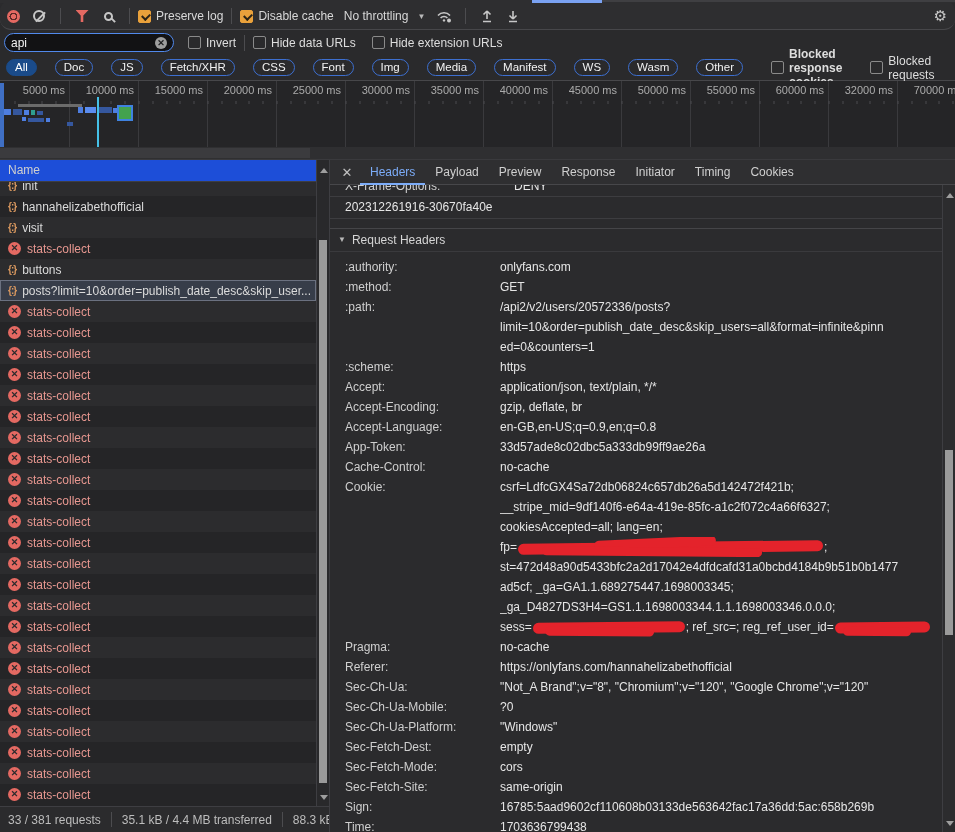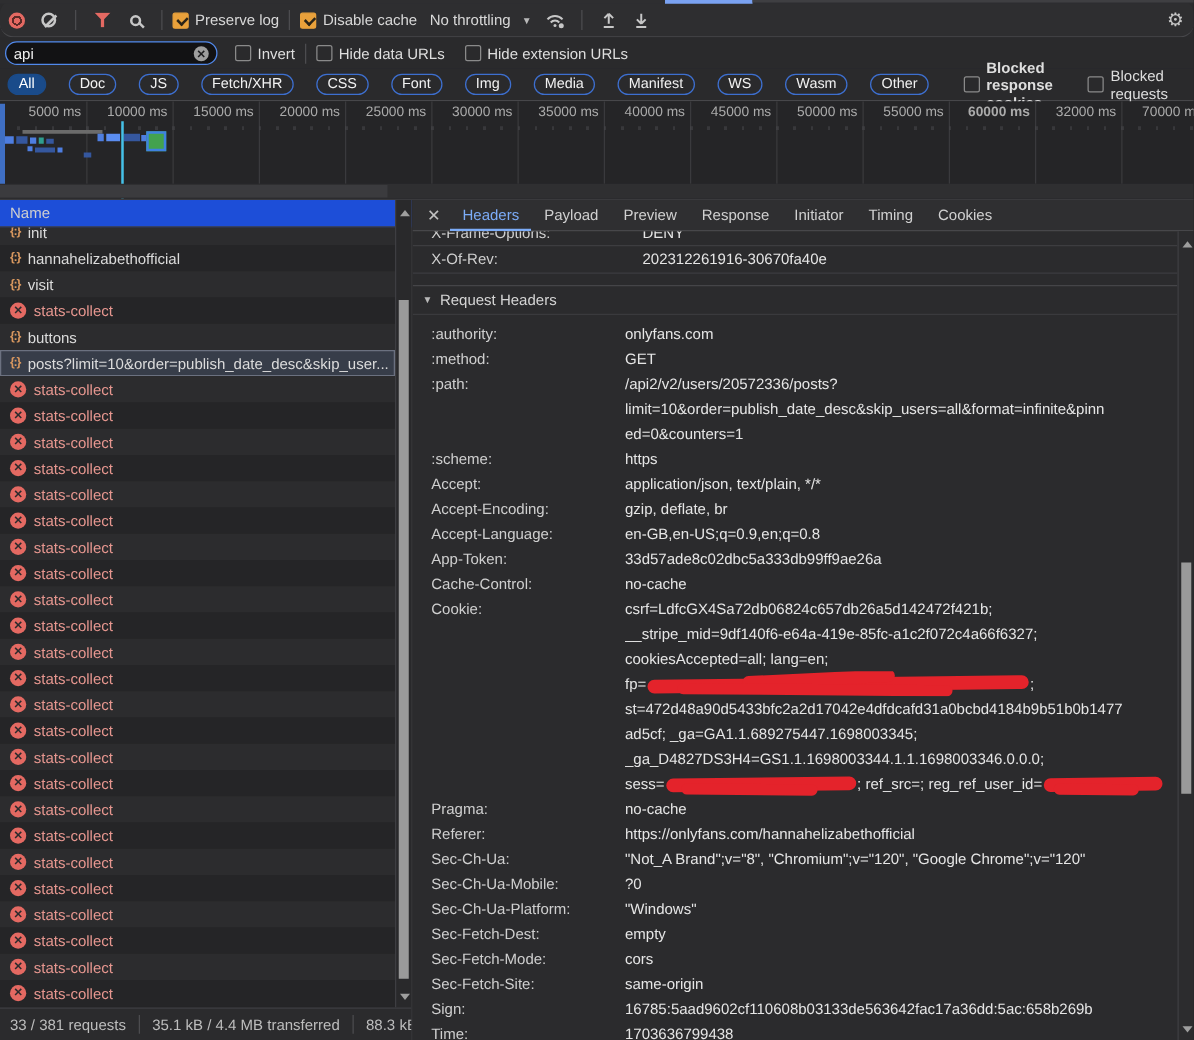--- a/index.html
+++ b/index.html
@@ -251,21 +251,21 @@
       <div class="ov-label" style="left: 0px; width: 479px;">35000 ms</div>
       <div class="ov-grid" style="left: 552px;"></div>
       <div class="ov-label" style="left: 0px; width: 548px;">40000 ms</div>
       <div class="ov-grid" style="left: 621px;"></div>
       <div class="ov-label" style="left: 0px; width: 617px;">45000 ms</div>
       <div class="ov-grid" style="left: 690px;"></div>
       <div class="ov-label" style="left: 0px; width: 686px;">50000 ms</div>
       <div class="ov-grid" style="left: 759px;"></div>
       <div class="ov-label" style="left: 0px; width: 755px;">55000 ms</div>
       <div class="ov-grid" style="left: 828px;"></div>
-      <div class="ov-label" style="left: 0px; width: 824px; font-weight: bold;">60000 ms</div>
+      <div class="ov-label" style="left: 0px; width: 824px;">60000 ms</div>
       <div class="ov-grid" style="left: 897px;"></div>
       <div class="ov-label" style="left: 0px; width: 893px;">32000 ms</div>
       <div class="ov-label" style="left: 0px; width: 962px;">70000 ms</div>
       <div class="ov-ticks"></div>
       <div class="ov-bar" style="left: 18px; top: 23px; width: 64px; height: 3px; background: rgb(107, 107, 107);"></div>
       <div class="ov-bar" style="left: 4px; top: 28px; width: 7px; height: 6px; background: rgb(78, 126, 224);"></div>
       <div class="ov-bar" style="left: 13px; top: 28px; width: 9px; height: 6px; background: rgb(53, 87, 158);"></div>
       <div class="ov-bar" style="left: 24px; top: 29px; width: 5px; height: 5px; background: rgb(78, 126, 224);"></div>
       <div class="ov-bar" style="left: 31px; top: 29px; width: 4px; height: 5px; background: rgb(47, 158, 143);"></div>
       <div class="ov-bar" style="left: 37px; top: 30px; width: 6px; height: 4px; background: rgb(53, 87, 158);"></div>
@@ -440,21 +440,20 @@
         </div>
       <div class="detail-content">
         <div class="partial-clip">
           <div class="kv-row">
             <span class="k">X-Frame-Options:</span>
             <span class="v">DENY</span>
           </div>
         </div>
         <div class="xofrev">
           <div class="kv-row">
-            <span class="k">X-Of-Rev:</span>
             <span class="v">202312261916-30670fa40e</span>
           </div>
         </div>
         <div class="section-row">
           <span class="tri">▼</span>
           <span>Request Headers</span>
         </div>
         <div class="hdr-rows" id="hdr-rows">
             <div class="hdr-row">
               <div class="hdr-name">:authority:</div>

